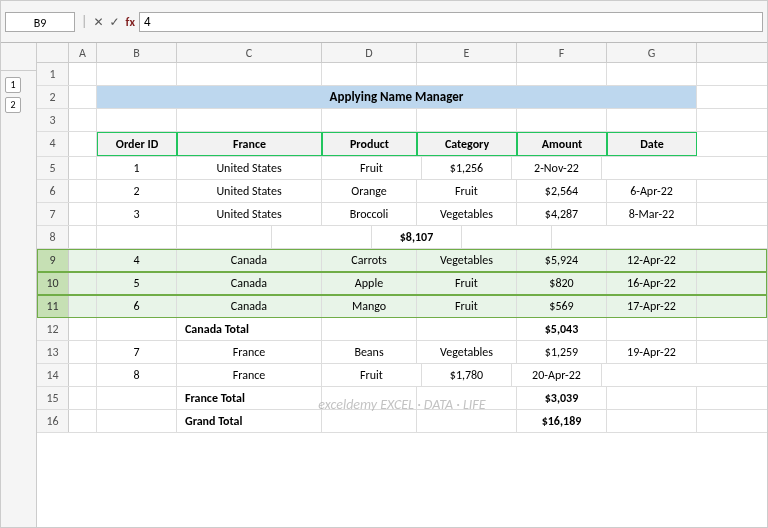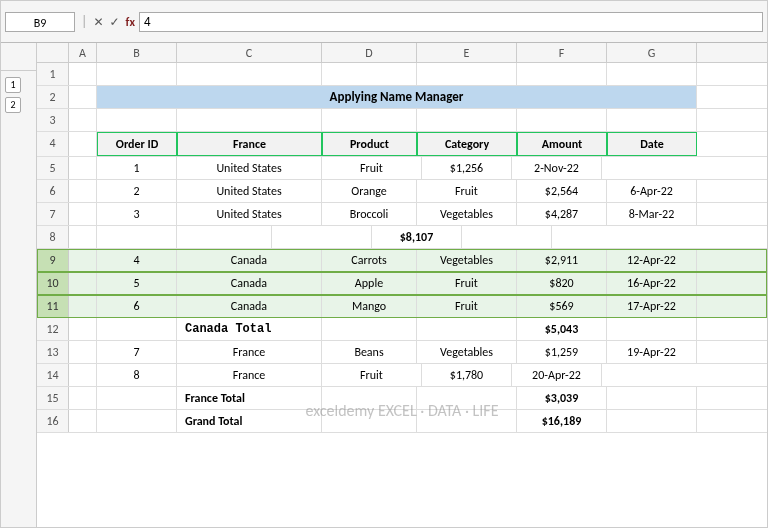--- a/index.html
+++ b/index.html
@@ -193,28 +193,29 @@
     }
 
     
     .grand-total .cell {
       font-weight: bold;
     }
 
     
     .watermark {
       position: absolute;
-      bottom: 13px;
+      bottom: 20px;
       left: 50%;
       transform: translateX(-50%);
       opacity: 0.5;
-      font-size: 16px;
+      font-size: 14px;
       color: #888;
       pointer-events: none;
       white-space: nowrap;
+      font-style: italic;
     }
 
     .grid-container {
       position: relative;
     }
   </style>
 </head>
 <body>
 
 <div class="excel-wrapper">
@@ -339,21 +340,21 @@
           <div class="cell col-g"></div>
         </div>
 
         <div class="grid-row highlighted" style="outline: rgb(112, 173, 71) solid 1.5px; outline-offset: -1px;">
           <div class="row-num">9</div>
           <div class="cell col-a"></div>
           <div class="cell col-b center">4</div>
           <div class="cell col-c center">Canada</div>
           <div class="cell col-d center">Carrots</div>
           <div class="cell col-e center">Vegetables</div>
-          <div class="cell col-f center">$2,911</div>
+          <div class="cell col-f center">$5,924</div>
           <div class="cell col-g center">12-Apr-22</div>
         </div>
 
         <div class="grid-row highlighted" style="outline: rgb(112, 173, 71) solid 1.5px; outline-offset: -1px;">
           <div class="row-num">10</div>
           <div class="cell col-a"></div>
           <div class="cell col-b center">5</div>
           <div class="cell col-c center">Canada</div>
           <div class="cell col-d center">Apple</div>
           <div class="cell col-e center">Fruit</div>
@@ -369,21 +370,21 @@
           <div class="cell col-d center">Mango</div>
           <div class="cell col-e center">Fruit</div>
           <div class="cell col-f center">$569</div>
           <div class="cell col-g center">17-Apr-22</div>
         </div>
 
         <div class="grid-row subtotal-row">
           <div class="row-num">12</div>
           <div class="cell col-a"></div>
           <div class="cell col-b"></div>
-          <div class="cell col-c bold" style="padding-left:8px;font-family:Liberation Mono, monospace;">Canada  Total</div>
+          <div class="cell col-c bold" style="padding-left:8px;">Canada  Total</div>
           <div class="cell col-d"></div>
           <div class="cell col-e"></div>
           <div class="cell col-f bold center">$5,043</div>
           <div class="cell col-g"></div>
         </div>
 
         <div class="grid-row">
           <div class="row-num">13</div>
           <div class="cell col-a"></div>
           <div class="cell col-b center">7</div>

